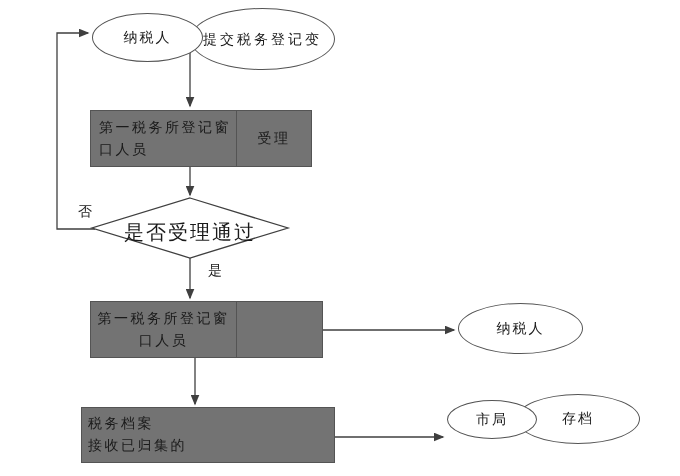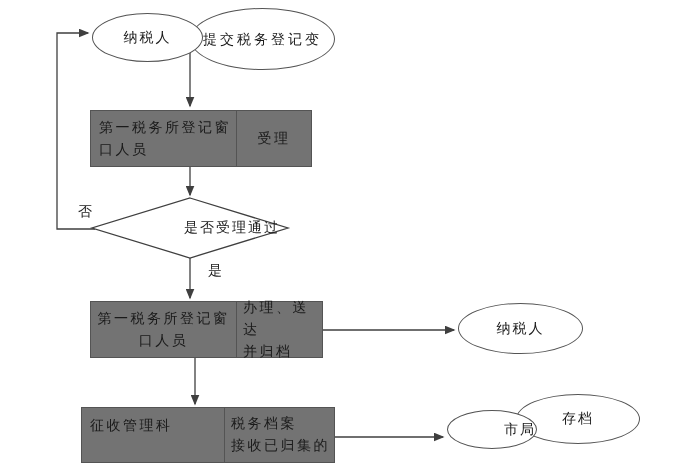--- a/index.html
+++ b/index.html
@@ -25,21 +25,21 @@
     border:1.2px solid var(--border); background:#737373; display:flex;
     font-size:14px; letter-spacing:2.5px; line-height:22px;
   }
   .cell{box-sizing:border-box; display:flex; flex-direction:column; justify-content:center;}
   .cell-left{border-right:1.2px solid var(--border);}
   .pad{padding-left:8px; padding-right:2px;}
   .center{align-items:center; text-align:center; justify-content:center;}
   .top-left{justify-content:flex-start; padding-top:7px;}
   .lbl{position:absolute; z-index:3; font-size:14px;}
   .diamond-label{
-    position:absolute; z-index:3; text-align:right; font-size:14px; letter-spacing:2px;
+    position:absolute; z-index:3; text-align:center; font-size:20px; letter-spacing:2px;
   }
   .line{display:block;}
 </style>
 </head>
 <body>
 
 <div class="canvas">
 
   <svg class="wires" width="680" height="476" viewBox="0 0 680 476">
     <defs>
@@ -87,41 +87,34 @@
 
   <div class="diamond-label" style="left:100px; top:219px; width:180px;">是否受理通过</div>
   <div class="lbl" style="left:78px; top:203px;">否</div>
   <div class="lbl" style="left:208px; top:262px;">是</div>
 
   <div class="node box" style="left:90px; top:301px; width:233px; height:57px;">
     <div class="cell cell-left center" style="width:146px;">
       <span class="line">第一税务所登记窗</span>
       <span class="line">口人员</span>
     </div>
-    <div class="cell" style="flex:1; padding-left:6px;">
-      <span class="line">办理、送达</span>
-      <span class="line">并归档</span>
-    </div>
   </div>
 
   <div class="node ellipse" style="left:458px; top:303px; width:125px; height:51px;">
     <span>纳税人</span>
   </div>
 
   <div class="node box" style="left:81px; top:407px; width:254px; height:56px;">
-    <div class="cell cell-left pad top-left" style="width:143px;">
-      <span class="line">征收管理科</span>
-    </div>
     <div class="cell" style="flex:1; padding-left:6px;">
       <span class="line">税务档案</span>
       <span class="line">接收已归集的</span>
     </div>
   </div>
 
   <div class="node ellipse" style="left:516px; top:394px; width:124px; height:50px;font-family:Liberation Mono, monospace;">
     <span>存档</span>
   </div>
 
-  <div class="node ellipse" style="left:447px; top:410px; width:90px; height:39px;justify-content:flex-end;">
+  <div class="node ellipse" style="left:447px; top:400px; width:90px; height:39px;">
     <span>市局</span>
   </div>
 
 </div>
 
 </body></html>

